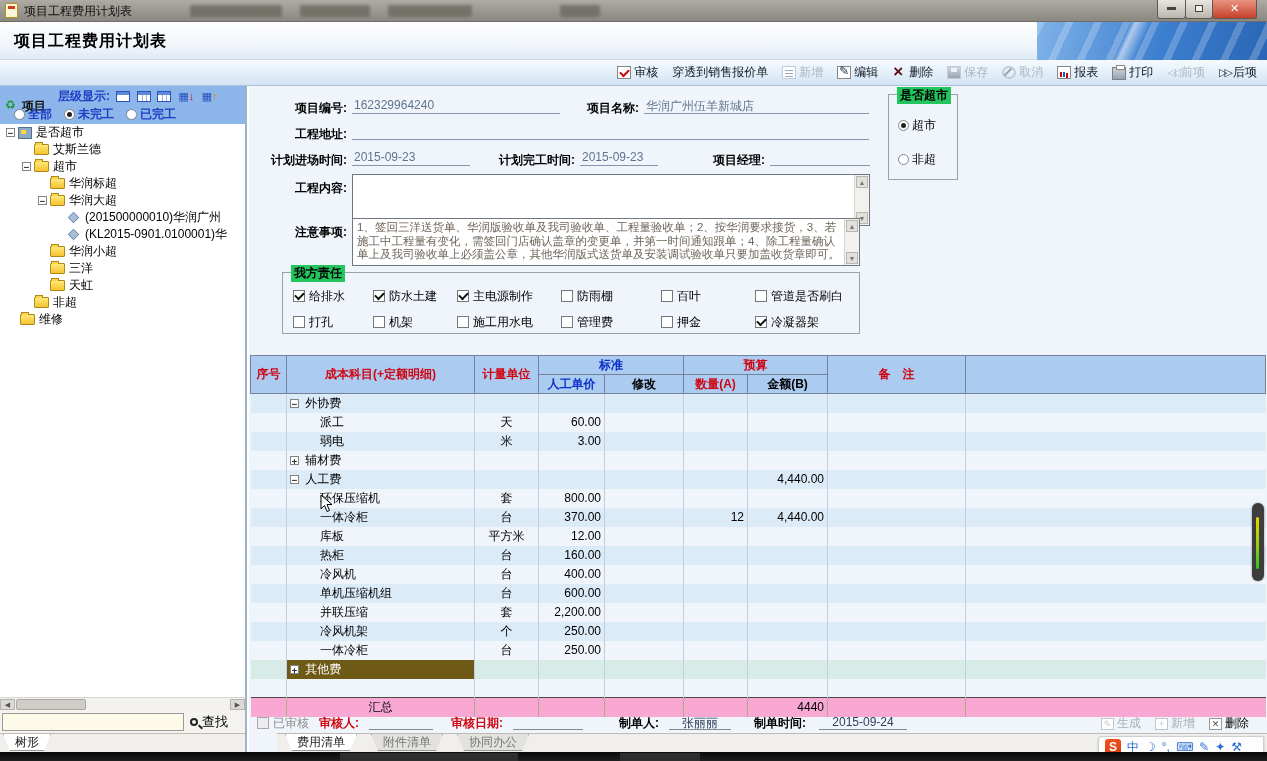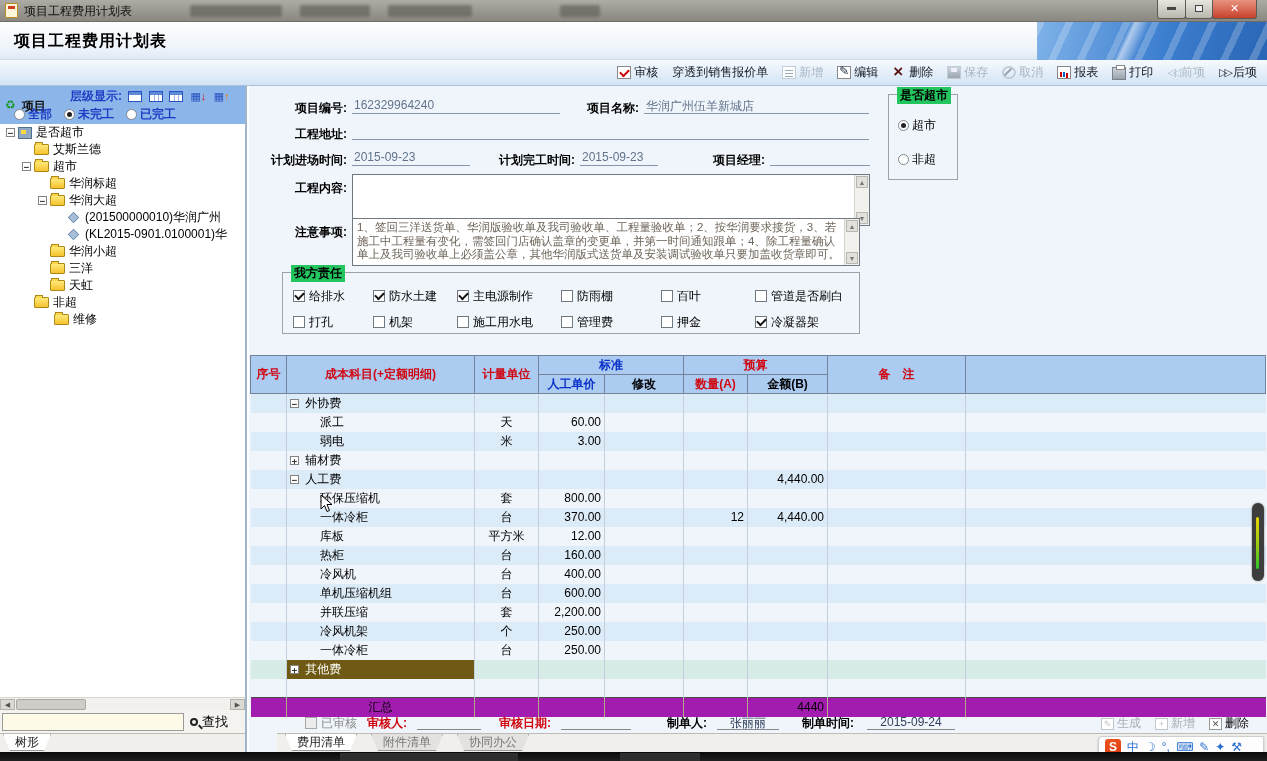--- a/index.html
+++ b/index.html
@@ -57,21 +57,21 @@
   .ic-print::before { content:""; position:absolute; left:3px; top:-3px; width:7px; height:3px; background:#fff; border:1px solid #888; }
   .arrgl { font-size:11px; letter-spacing:-3px; }
   .tbi.disabled .ic, .tbi.disabled .ic::before, .tbi.disabled .ic::after { border-color:#c2ccd6; color:#c2ccd6; }
 
   
   #leftpanel { position:absolute; left:0; top:86px; width:247px; height:666px; background:#fff; border-right:2px solid #9fb4c9; }
   #treeheader { position:absolute; left:0; top:0; width:100%; height:38px;
     background:linear-gradient(180deg,#9dc2ee,#7fadе4); background:#8cb6e9; color:#1c3cc4; font-weight:bold; }
   #treeheader .refresh { position:absolute; left:5px; top:12px; color:#1a9a30; font-size:12px; }
   #treeheader .projlbl { position:absolute; left:22px; top:12px; color:#111; }
-  #treeheader .lvl { position:absolute; left:70px; top:2px; }
+  #treeheader .lvl { position:absolute; left:58px; top:2px; }
   .mini-grid { display:inline-block; width:14px; height:11px; background:#fff; border:1px solid #2a52c0; vertical-align:-2px; margin-left:3px; position:relative; }
   .mini-grid::before { content:""; position:absolute; left:0; top:0; right:0; height:3px; background:#5f8ad8; }
   .mini-grid.g2::after { content:""; position:absolute; left:4px; top:3px; bottom:0; width:1px; background:#9ab4e0; box-shadow:4px 0 0 #9ab4e0; }
   .sort-ic { display:inline-block; margin-left:4px; font-weight:bold; font-size:11px; }
   #treefilters { position:absolute; left:14px; top:20px; display:flex; gap:12px; }
   .radio { width:11px; height:11px; border:1px solid #808890; border-radius:50%; background:#fff; display:inline-block; position:relative; vertical-align:-2px; margin-right:3px; flex:none; }
   .radio.on::after { content:""; position:absolute; left:2px; top:2px; width:5px; height:5px; border-radius:50%; background:#222; }
   .fit { display:flex; align-items:center; white-space:nowrap; }
   #treebody { position:absolute; left:0; top:38px; width:100%; height:573px; background:#fff; overflow:hidden; }
   .trow { height:17px; line-height:17px; white-space:nowrap; display:flex; align-items:center; color:#000; }
@@ -114,29 +114,29 @@
   #smgroup .fit { position:absolute; left:9px; }
 
   
   #gridwrap { position:absolute; left:1px; top:269px; width:1016px; }
   table.grid { border-collapse:collapse; width:1016px; table-layout:fixed; font-size:12px; }
   table.grid th { background:#accbf1; border:1px solid #74839c; font-weight:bold; height:19px; padding:0; }
   table.grid td { height:19px; padding:0 3px; border-right:1px solid #c3cfdc; overflow:hidden; white-space:nowrap; }
   tr.alt td { background:#dcebf8; }
   tr.sel td { background:#d8ece7; }
   td.selcell { background:#6e5a14 !important; color:#fff; }
-  tr.total td { background:#a21caf; border-top:1px solid #4a4a4a; border-right:1px solid #b2aa82; font-size:12px;margin-top:28px; }
+  tr.total td { background:#f9a8d4; border-top:1px solid #4a4a4a; border-right:1px solid #b2aa82; font-size:12px;margin-top:28px; }
   .c-red { color:#d00510; } .c-blue { color:#0a31c8; } .c-blk { color:#000; }
   td.num { text-align:right; } td.ctr { text-align:center; }
   td.itemcell { padding-left:6px; }
   .indent { padding-left:30px; display:inline-block; }
 
   
   #footrow { position:absolute; left:0; top:626px; width:100%; height:22px; }
-  .fr { position:absolute; top:3px; white-space:nowrap;margin-left:48px; }
+  .fr { position:absolute; top:3px; white-space:nowrap; }
   .lbl-red { color:#d00510; font-weight:bold; }
   .lbl-blk { font-weight:bold; }
   .uline { display:inline-block; border-bottom:1px solid #888; height:15px; vertical-align:bottom; color:#30405a; text-align:center; }
   .fbtn { display:inline-flex; align-items:center; gap:3px; margin-left:14px; }
   .fbtn.disabled { color:#a8aeb6; }
   .fbtn .mic { width:13px; height:12px; border:1px solid #999; background:#fff; position:relative; font:9px/10px sans-serif; text-align:center; color:#555; }
   .fbtn.disabled .mic { border-color:#c0c6cc; color:#c0c6cc; }
   #maintabs { position:absolute; left:0; top:647px; width:100%; height:19px; background:#f0efec; border-top:1px solid #bdbbb4;margin-left:28px; }
 
   
@@ -287,21 +287,21 @@
           <span>三洋</span>
         </div>
         <div class="trow" style="padding-left: 50px;">
           <span class="fold"></span>
           <span>天虹</span>
         </div>
         <div class="trow" style="padding-left: 34px;">
           <span class="fold"></span>
           <span>非超</span>
         </div>
-        <div class="trow" style="padding-left: 54px;">
+        <div class="trow" style="padding-left: 20px;">
           <span class="fold"></span>
           <span>维修</span>
         </div>
       </div>
     <div id="treehscroll">
       <span class="scr-btn" style="left:0;">◀</span>
       <span class="scr-thumb"></span>
       <span class="scr-btn" style="right:0;">▶</span>
     </div>
     <div id="searchrow">

